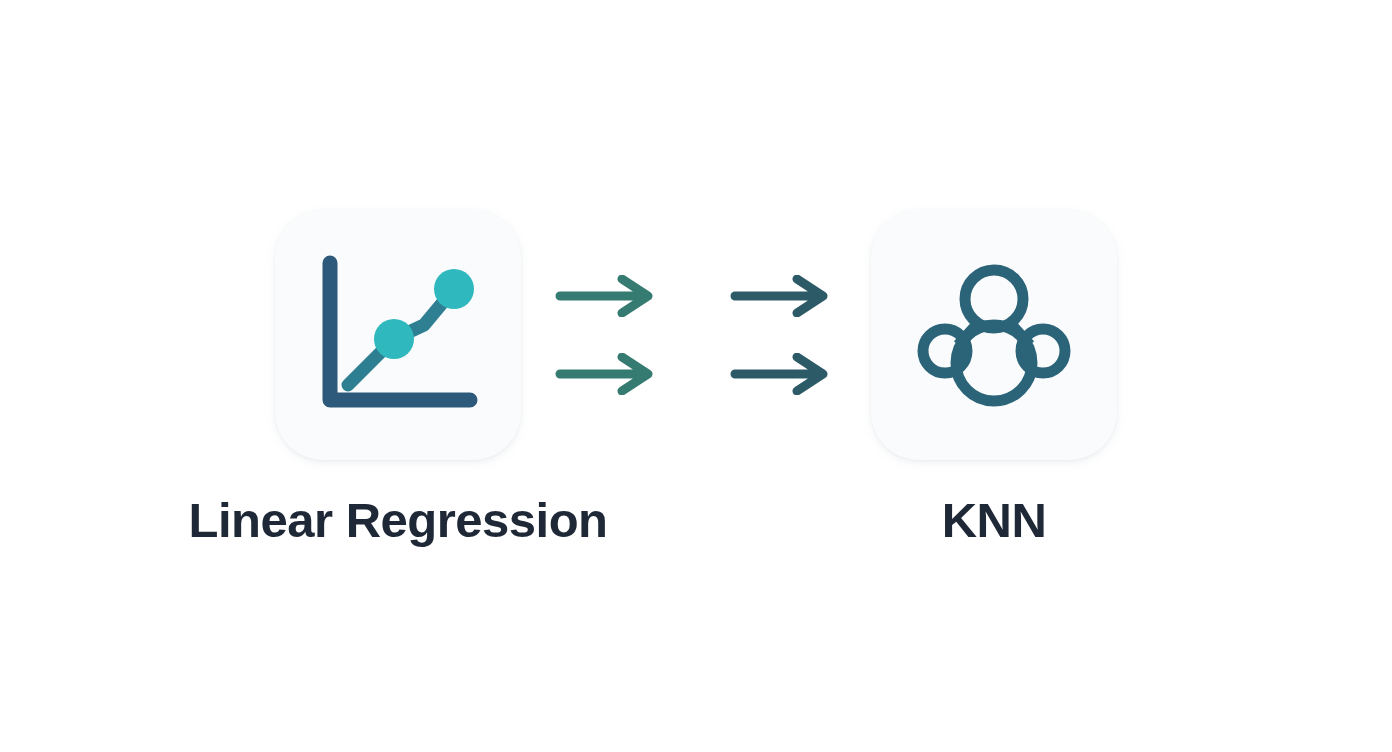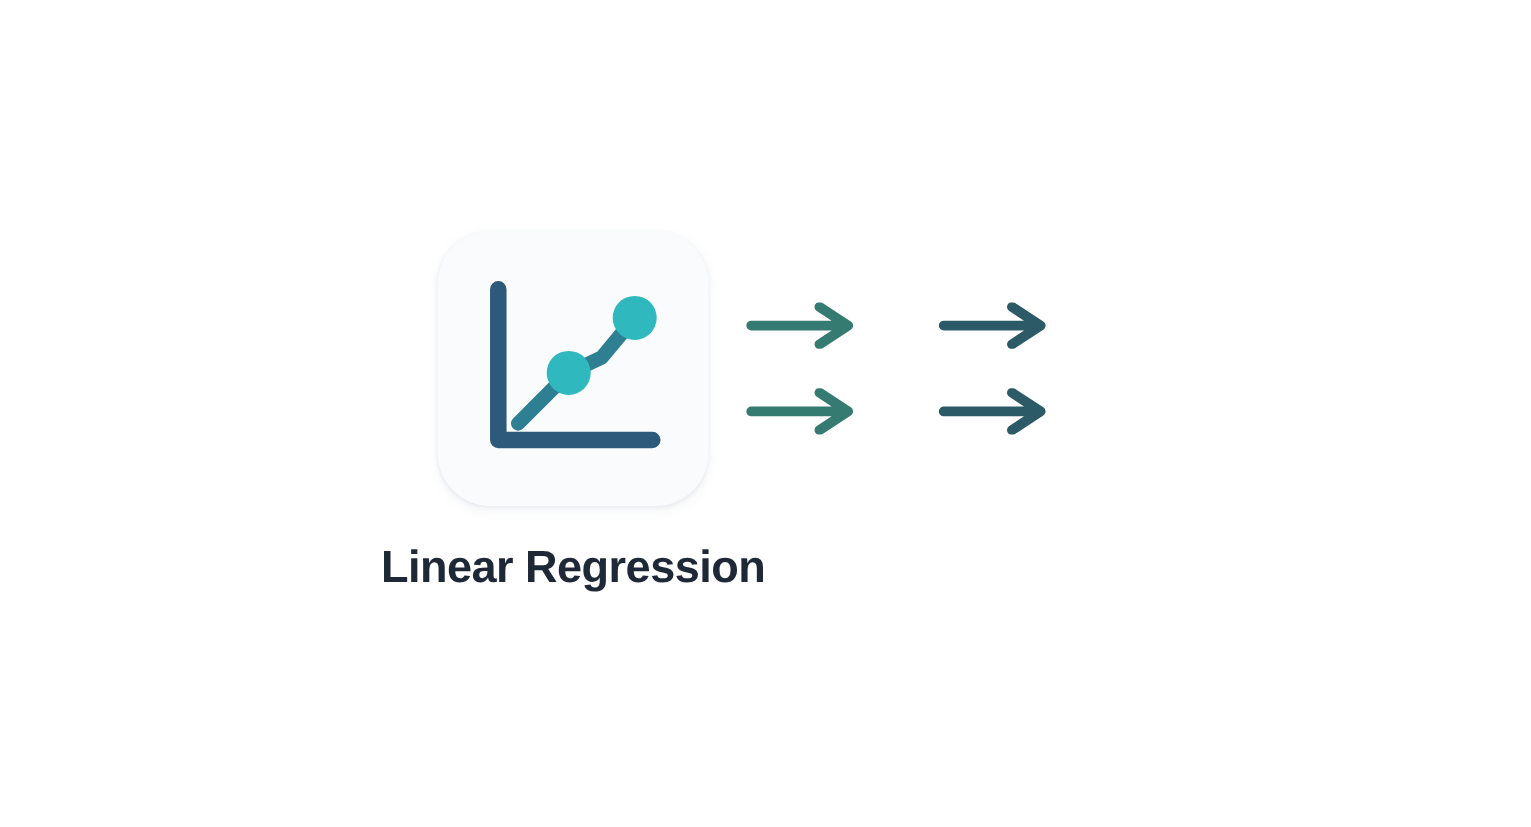--- a/index.html
+++ b/index.html
@@ -44,21 +44,21 @@
     display: flex;
     align-items: center;
     justify-content: center;
     position: relative;
   }
 
   .card svg { display: block; }
 
   .stage-label {
     margin-top: 32px;
-    font-size: 41px;
+    font-size: 49px;
     font-weight: bold;
     color: #1e2836;
     letter-spacing: -0.5px;
     white-space: nowrap;
     line-height: 1.15;
     text-align: center;
   }
 
   .connector {
     width: 175px;
@@ -114,14 +114,32 @@
         <path d="M6 21 L88 21 M68 4 L94 21 L68 38" fill="none" stroke="#2c5a66" stroke-width="9" stroke-linecap="round" stroke-linejoin="round"></path>
       </svg>
     </span>
     <span>
       <svg width="110" height="42" viewBox="0 0 110 42">
         <path d="M6 21 L88 21 M68 4 L94 21 L68 38" fill="none" stroke="#2c5a66" stroke-width="9" stroke-linecap="round" stroke-linejoin="round"></path>
       </svg>
     </span>
   </div>
 
+  <div class="stage">
+    <div class="card">
+      <span>
+        <svg width="180" height="180" viewBox="0 0 180 180">
+          <g stroke="#2b6478" stroke-width="11" fill="none">
+
+            <path d="M76 76 L54 100 M104 76 L126 100"></path>
+
+            <circle cx="90" cy="54" r="29"></circle>
+            <circle cx="90" cy="118" r="38"></circle>
+            <circle cx="41" cy="106" r="22"></circle>
+            <circle cx="139" cy="106" r="22"></circle>
+          </g>
+        </svg>
+      </span>
+    </div>
+    <div class="stage-label">KNN</div>
+  </div>
 
 </div>
 
 </body></html>

